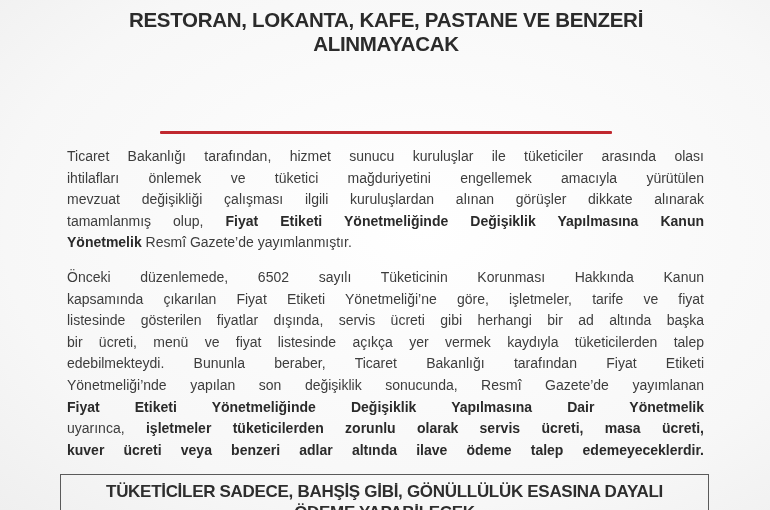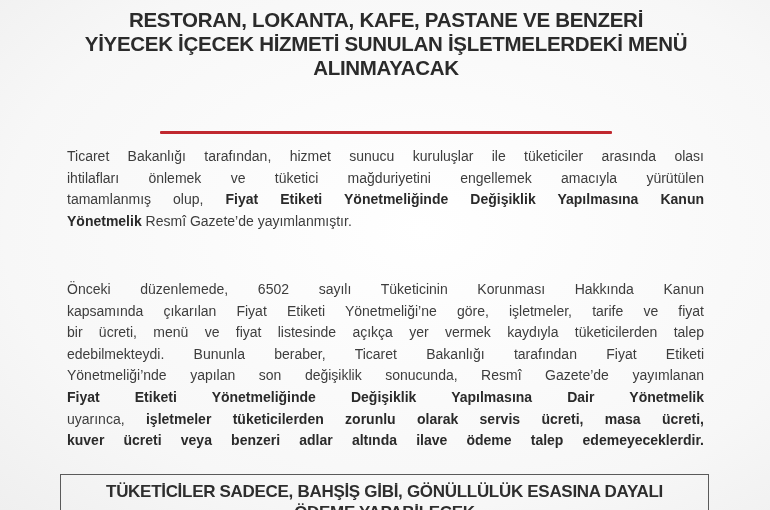--- a/index.html
+++ b/index.html
@@ -58,21 +58,21 @@
     .para .ln {
       display: block;
       text-align: justify;
       text-align-last: justify;
       white-space: nowrap;
       overflow: visible;
     }
     .para .ln.last { text-align-last: left; }
     .para b { color: #2a2a2a; font-weight: bold; }
     .p1 { top: 146px; }
-    .p2 { top: 279px; }
+    .p2 { top: 267px; }
     .notice-box {
       position: absolute;
       left: 60px;
       top: 474px;
       width: 649px;
       height: 60px;
       border: 1.5px solid #5a5a5a;
       background: transparent;
       box-sizing: border-box;
     }
@@ -89,36 +89,37 @@
     }
     .notice-text .line { display: block; white-space: nowrap; }
   </style>
 </head>
 <body>
 
 <div class="page">
 
   <h1 class="title">
     <span class="line">RESTORAN, LOKANTA, KAFE, PASTANE VE BENZERİ</span>
-    <span class="line">YİYECEK İÇECEK HİZMETİ SUNULAN İŞLETMELERDEKİ MENÜ</span>
     <span class="line">ALINMAYACAK</span>
   </h1>
 
   <div class="rule"></div>
 
   <p class="para p1">
     <span class="ln">Ticaret Bakanlığı tarafından, hizmet sunucu kuruluşlar ile tüketiciler arasında olası</span>
     <span class="ln">ihtilafları önlemek ve tüketici mağduriyetini engellemek amacıyla yürütülen</span>
+    <span class="ln">mevzuat değişikliği çalışması ilgili kuruluşlardan alınan görüşler dikkate alınarak</span>
     <span class="ln"><span>tamamlanmış olup, </span><b>Fiyat Etiketi Yönetmeliğinde Değişiklik Yapılmasına Kanun</b></span>
     <span class="ln last"><b>Yönetmelik</b><span> Resmî Gazete’de yayımlanmıştır.</span></span>
   </p>
 
   <p class="para p2">
     <span class="ln">Önceki düzenlemede, 6502 sayılı Tüketicinin Korunması Hakkında Kanun</span>
     <span class="ln">kapsamında çıkarılan Fiyat Etiketi Yönetmeliği’ne göre, işletmeler, tarife ve fiyat</span>
+    <span class="ln">listesinde gösterilen fiyatlar dışında, servis ücreti gibi herhangi bir ad altında başka</span>
     <span class="ln">bir ücreti, menü ve fiyat listesinde açıkça yer vermek kaydıyla tüketicilerden talep</span>
     <span class="ln">edebilmekteydi. Bununla beraber, Ticaret Bakanlığı tarafından Fiyat Etiketi</span>
     <span class="ln">Yönetmeliği’nde yapılan son değişiklik sonucunda, Resmî Gazete’de yayımlanan</span>
     <span class="ln"><b>Fiyat Etiketi Yönetmeliğinde Değişiklik Yapılmasına Dair Yönetmelik</b></span>
     <span class="ln"><span>uyarınca, </span><b>işletmeler tüketicilerden zorunlu olarak servis ücreti, masa ücreti,</b></span>
     <span class="ln"><b>kuver ücreti veya benzeri adlar altında ilave ödeme talep edemeyeceklerdir.</b></span>
   </p>
 
   <div class="notice-box">
     <div class="notice-text">

